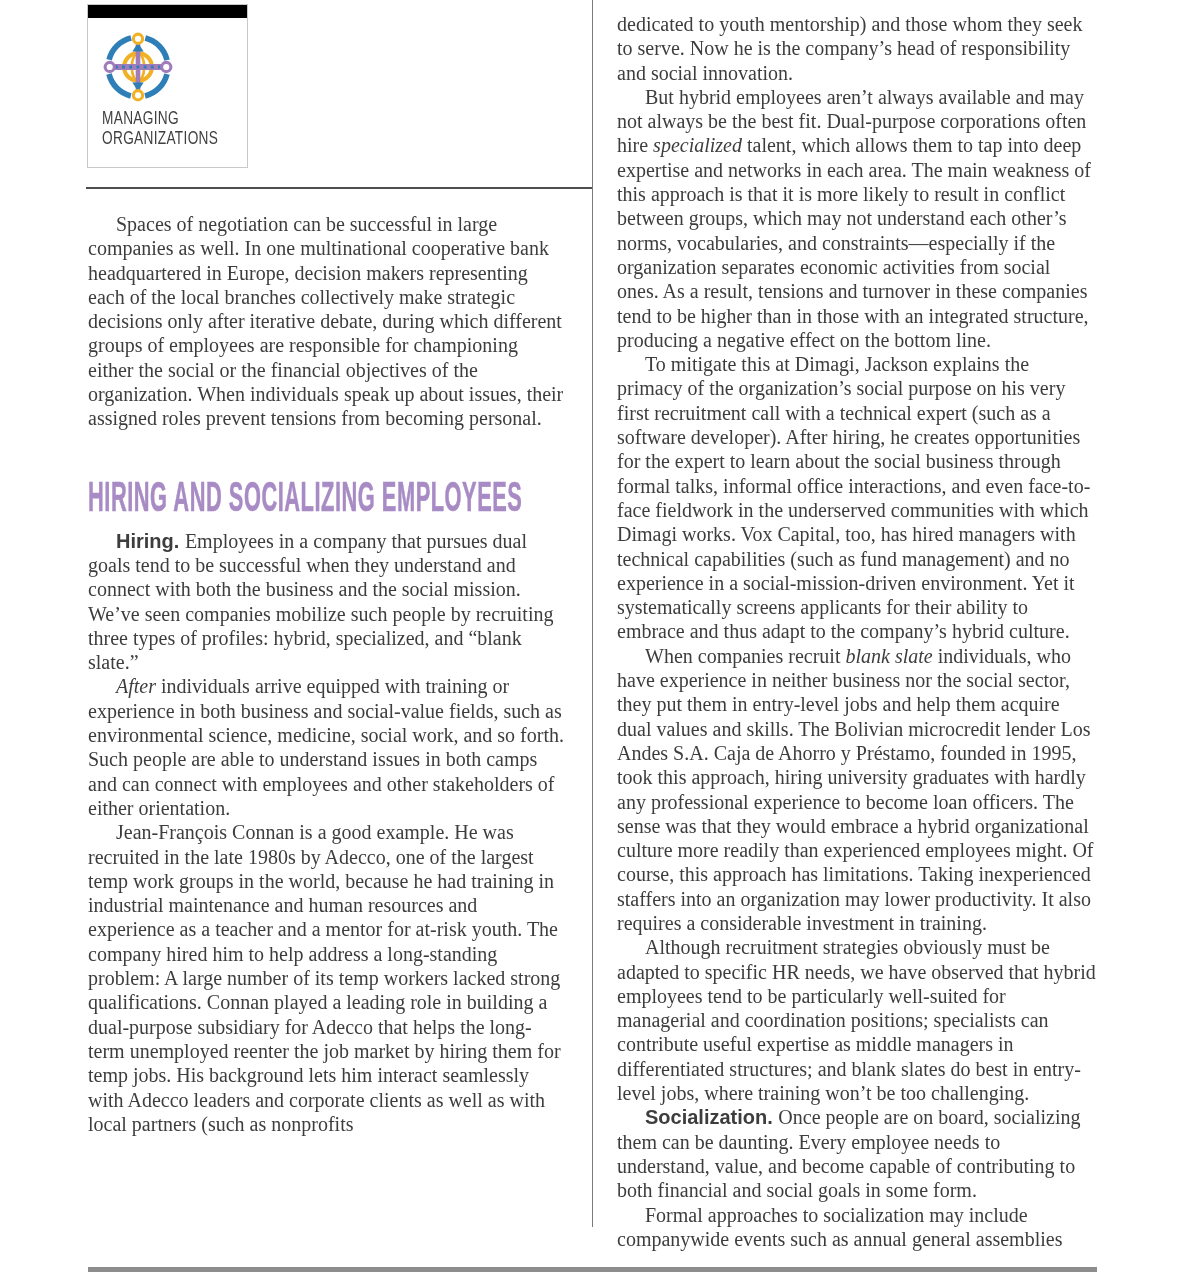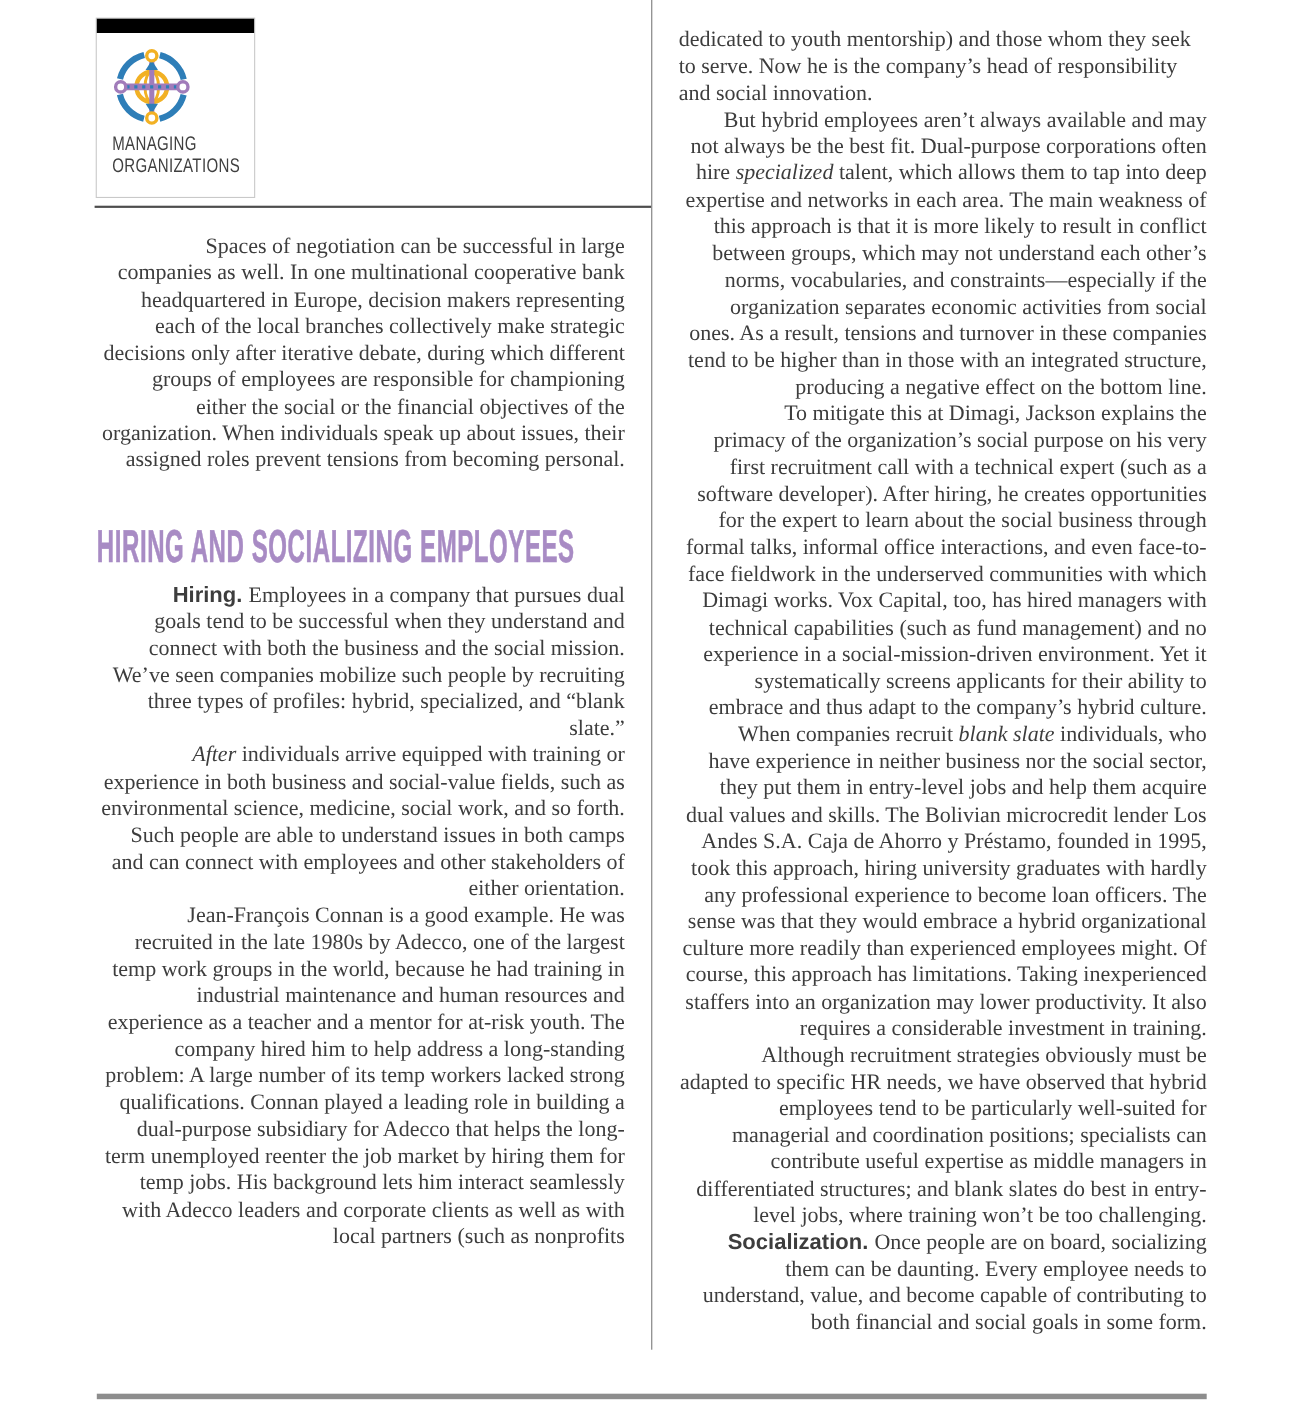--- a/index.html
+++ b/index.html
@@ -19,21 +19,21 @@
     background:#ffffff;
     position:relative;
     overflow:hidden;
     font-family:"Liberation Serif","DejaVu Serif",serif;
     color:var(--body-text);
   }
   .page{position:absolute;inset:0;}
 
   
   .badge{
-    position:absolute;left:87px;top:16px;width:145px;height:164px;
+    position:absolute;left:87px;top:4px;width:161px;height:164px;
     background:#ffffff;border:1px solid #c9c9c9;box-sizing:border-box;
   }
   .badge-topbar{
     position:absolute;left:0;top:0;right:0;height:13px;
     background:var(--badge-bar-black);
   }
   .badge-icon{position:absolute;left:13px;top:25px;width:74px;height:74px;}
   .badge-label{
     position:absolute;left:14px;top:103px;
     font-family:"Liberation Sans","DejaVu Sans",sans-serif;
@@ -58,23 +58,23 @@
     background:var(--rule-light);
   }
 
   
   .col{
     position:absolute;width:480px;
     font-size:20px;line-height:24.3px;
     text-align:left;
   }
   .col-left{left:88px;top:212px;}
-  .col-right{left:617px;top:24px;}
+  .col-right{left:617px;top:12px;}
   .para{margin:0;}
-  .para.indent{text-indent:28px;text-align:right;}
+  .para.indent{text-indent:28px;}
   .para em{font-style:italic;}
   .lead-bold{
     font-family:"Liberation Sans","DejaVu Sans",sans-serif;
     font-weight:bold;font-style:normal;font-size:20px;
   }
   .section-heading{
     font-family:"Liberation Sans","DejaVu Sans",sans-serif;
     font-weight:bold;
     font-size:42px;line-height:44px;
     margin:44px 0 10px 0;
@@ -129,15 +129,16 @@
       <p class="para indent"><em>After</em> individuals arrive equipped with training or experience in both business and social-value fields, such as environmental science, medicine, social work, and so forth. Such people are able to understand issues in both camps and can connect with employees and other stakeholders of either orientation.</p>
       <p class="para indent">Jean-François Connan is a good example. He was recruited in the late 1980s by Adecco, one of the largest temp work groups in the world, because he had training in industrial maintenance and human resources and experience as a teacher and a mentor for at-risk youth. The company hired him to help address a long-standing problem: A large number of its temp workers lacked strong qualifications. Connan played a leading role in building a dual-purpose subsidiary for Adecco that helps the long-term unemployed reenter the job market by hiring them for temp jobs. His background lets him interact seamlessly with Adecco leaders and corporate clients as well as with local partners (such as nonprofits</p>
     </div>
   <div class="col col-right">
       <p class="para">dedicated to youth mentorship) and those whom they seek to serve. Now he is the company’s head of responsibility and social innovation.</p>
       <p class="para indent">But hybrid employees aren’t always available and may not always be the best fit. Dual-purpose corporations often hire <em>specialized</em> talent, which allows them to tap into deep expertise and networks in each area. The main weakness of this approach is that it is more likely to result in conflict between groups, which may not understand each other’s norms, vocabularies, and constraints—especially if the organization separates economic activities from social ones. As a result, tensions and turnover in these companies tend to be higher than in those with an integrated structure, producing a negative effect on the bottom line.</p>
       <p class="para indent">To mitigate this at Dimagi, Jackson explains the primacy of the organization’s social purpose on his very first recruitment call with a technical expert (such as a software developer). After hiring, he creates opportunities for the expert to learn about the social business through formal talks, informal office interactions, and even face-to-face fieldwork in the underserved communities with which Dimagi works. Vox Capital, too, has hired managers with technical capabilities (such as fund management) and no experience in a social-mission-driven environment. Yet it systematically screens applicants for their ability to embrace and thus adapt to the company’s hybrid culture.</p>
       <p class="para indent">When companies recruit <em>blank slate</em> individuals, who have experience in neither business nor the social sector, they put them in entry-level jobs and help them acquire dual values and skills. The Bolivian microcredit lender Los Andes S.A. Caja de Ahorro y Préstamo, founded in 1995, took this approach, hiring university graduates with hardly any professional experience to become loan officers. The sense was that they would embrace a hybrid organizational culture more readily than experienced employees might. Of course, this approach has limitations. Taking inexperienced staffers into an organization may lower productivity. It also requires a considerable investment in training.</p>
       <p class="para indent">Although recruitment strategies obviously must be adapted to specific HR needs, we have observed that hybrid employees tend to be particularly well-suited for managerial and coordination positions; specialists can contribute useful expertise as middle managers in differentiated structures; and blank slates do best in entry-level jobs, where training won’t be too challenging.</p>
       <p class="para indent"><span class="lead-bold">Socialization. </span>Once people are on board, socializing them can be daunting. Every employee needs to understand, value, and become capable of contributing to both financial and social goals in some form.</p>
+      <p class="para indent">Formal approaches to socialization may include companywide events such as annual general assemblies</p>
     </div>
 
 </div>
 
 </body></html>

